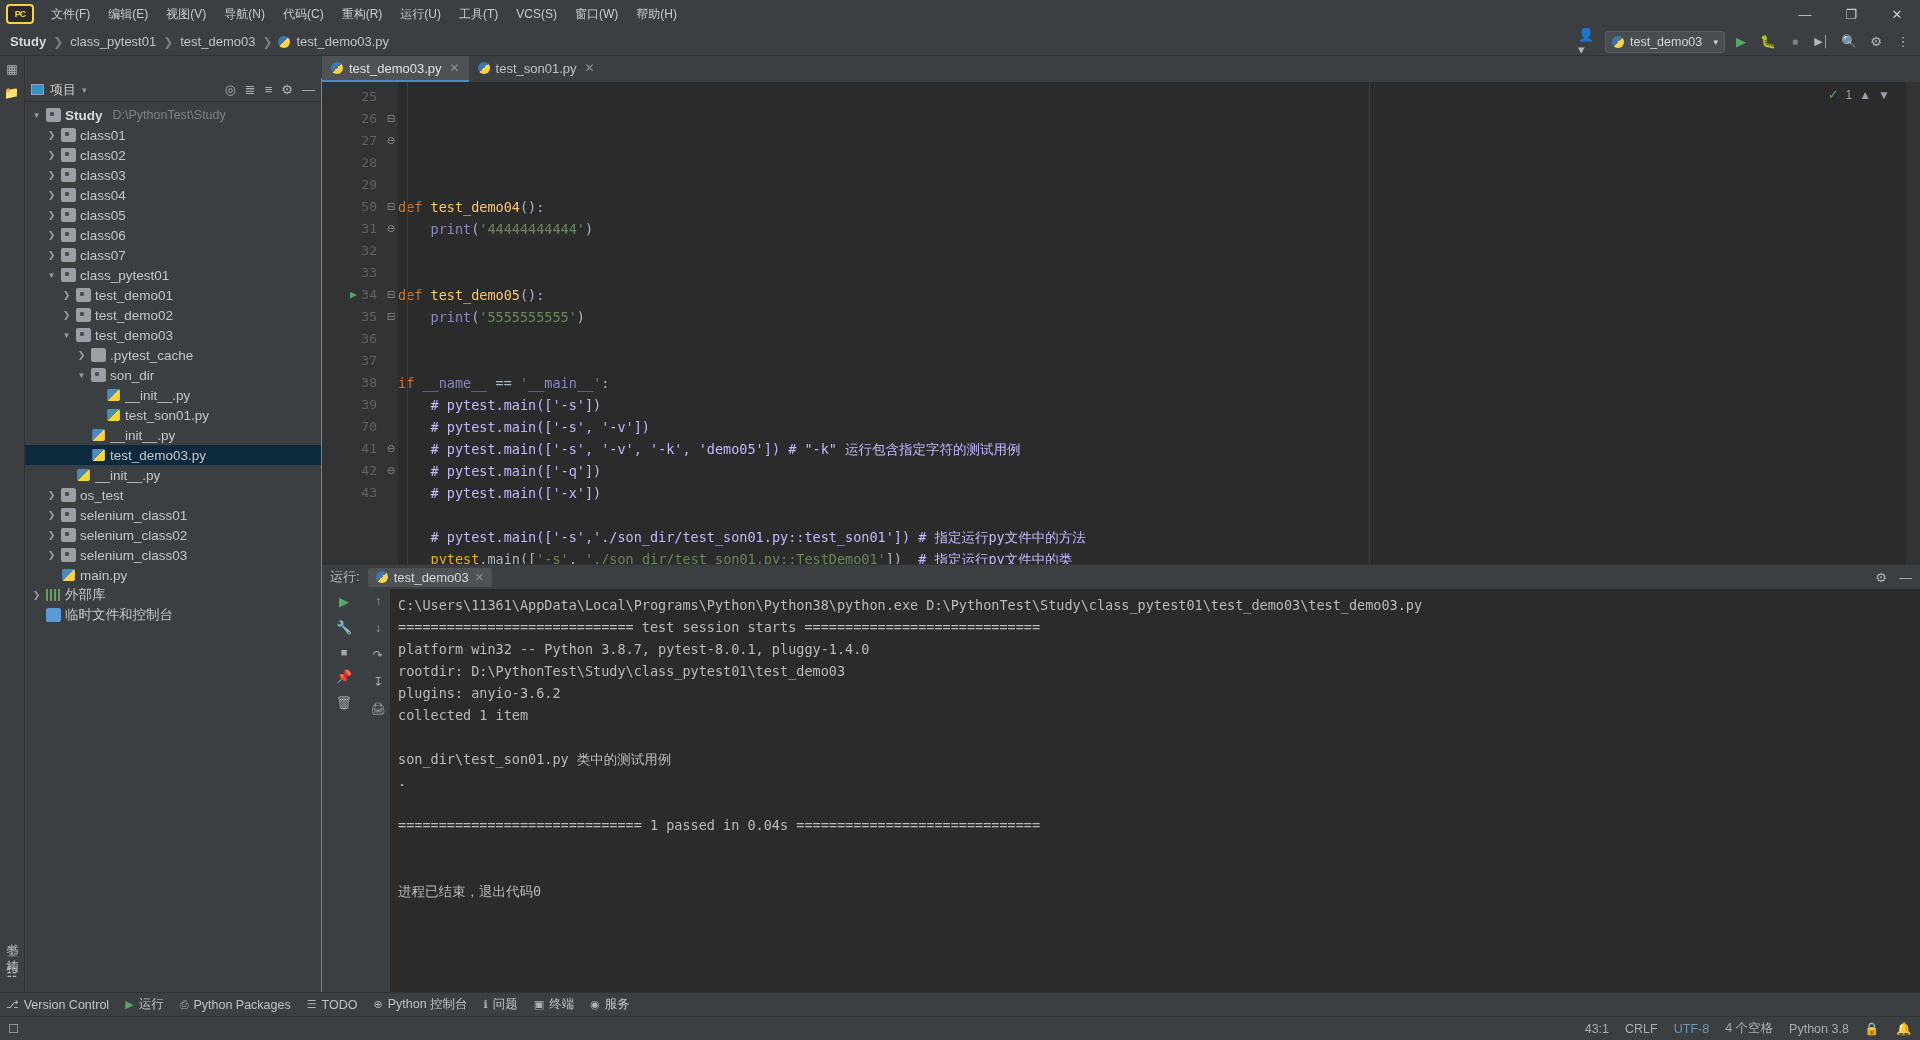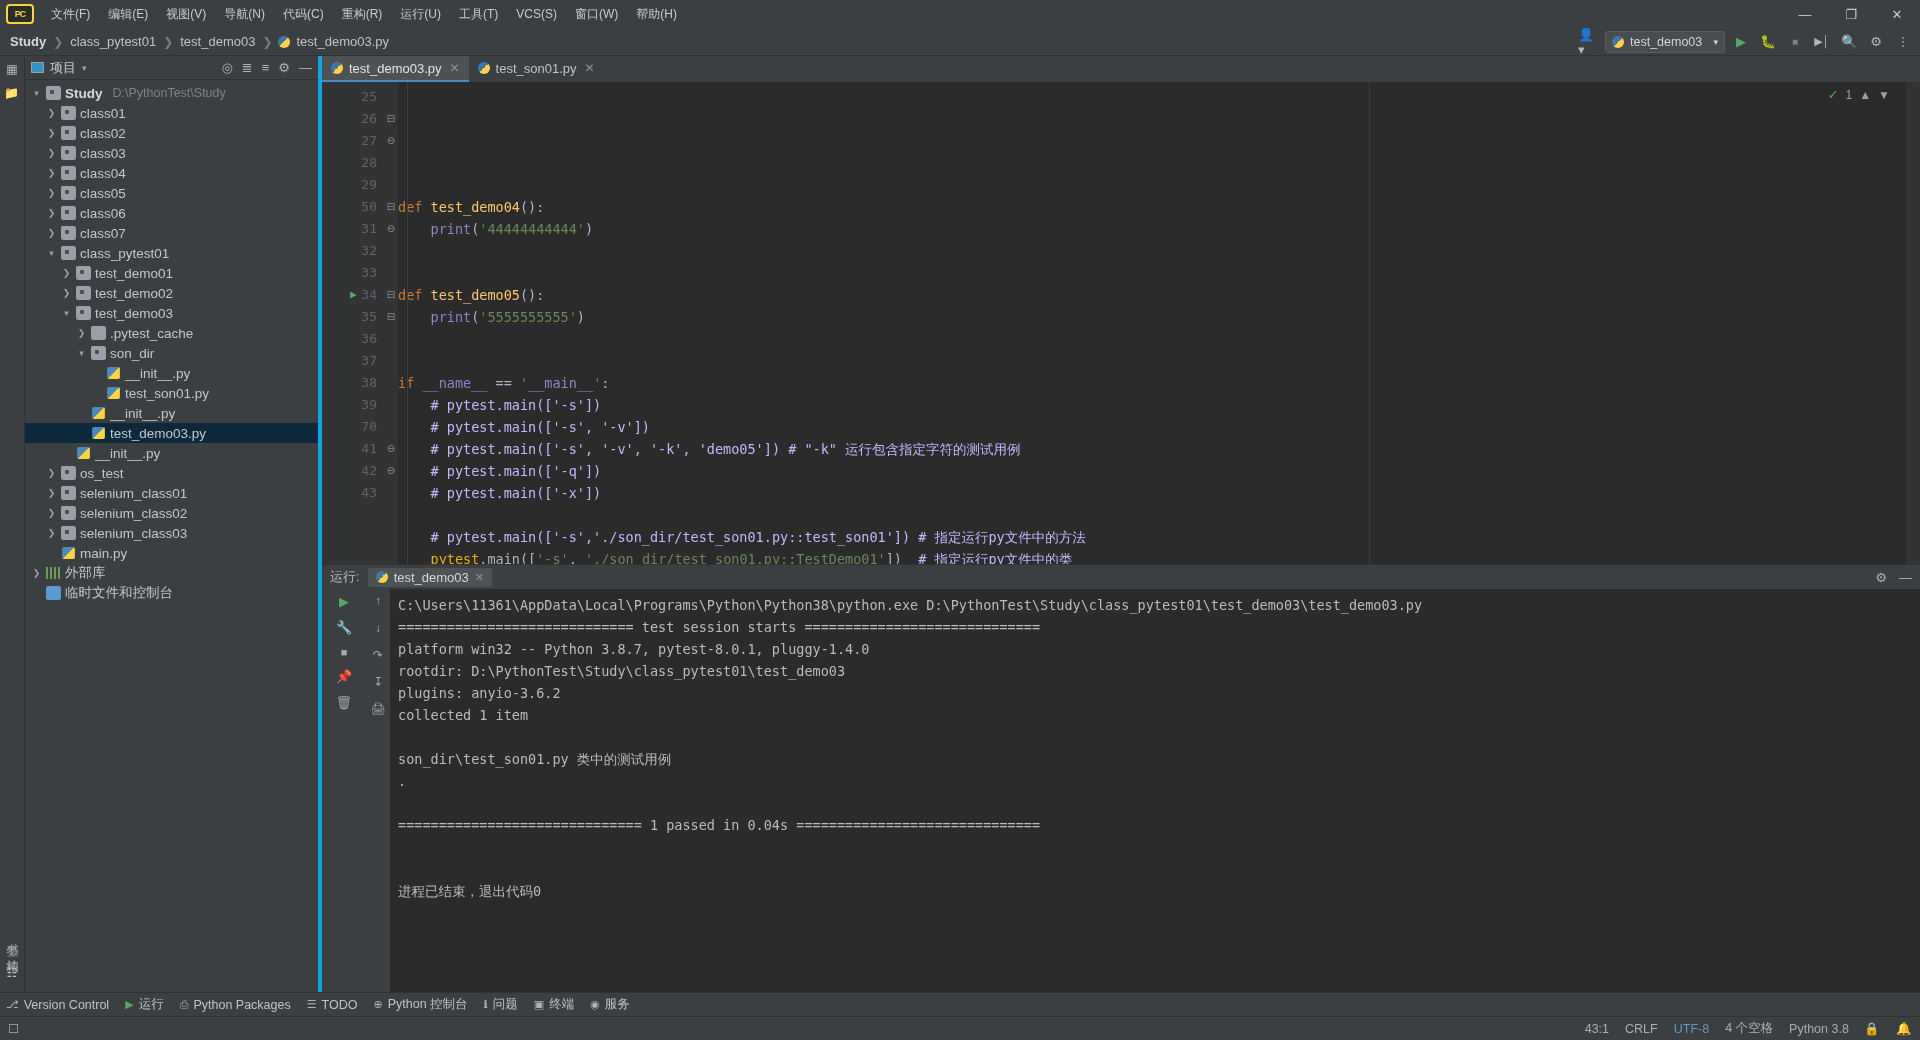--- a/index.html
+++ b/index.html
@@ -71,21 +71,22 @@
   .left-strip {
     width: 25px; flex: 0 0 25px; background: #3c3f41; border-right: 1px solid #323232;
     display: flex; flex-direction: column; align-items: center; padding-top: 6px; gap: 10px;
   }
   .strip-bottom { margin-top: auto; display: flex; flex-direction: column; align-items: center; gap: 14px; padding-bottom: 12px; }
   .vert-text { writing-mode: vertical-rl; font-size: 12px; color: #a6a9ab; letter-spacing: 1px; }
 
   
   .project-panel {
     width: 297px; flex: 0 0 297px; background: #3c3f41; display: flex; flex-direction: column;
-    border-right: 4px solid #0ea5e9;
+    border-right: 1px solid #0ea5e9;
+    margin-top: 22px;
   }
   .panel-head {
     height: 24px; display: flex; align-items: center; padding: 0 6px; gap: 6px;
     border-bottom: 1px solid #323232;
   }
   .panel-title { font-size: 13px; color: #ccc; }
   .panel-head .sq {
     width: 13px; height: 11px; border: 1.5px solid #9aa0a6; background: #3592c4;
   }
   .panel-head-right { margin-left: auto; display: flex; gap: 9px; align-items: center; color: #b0b3b5; }

